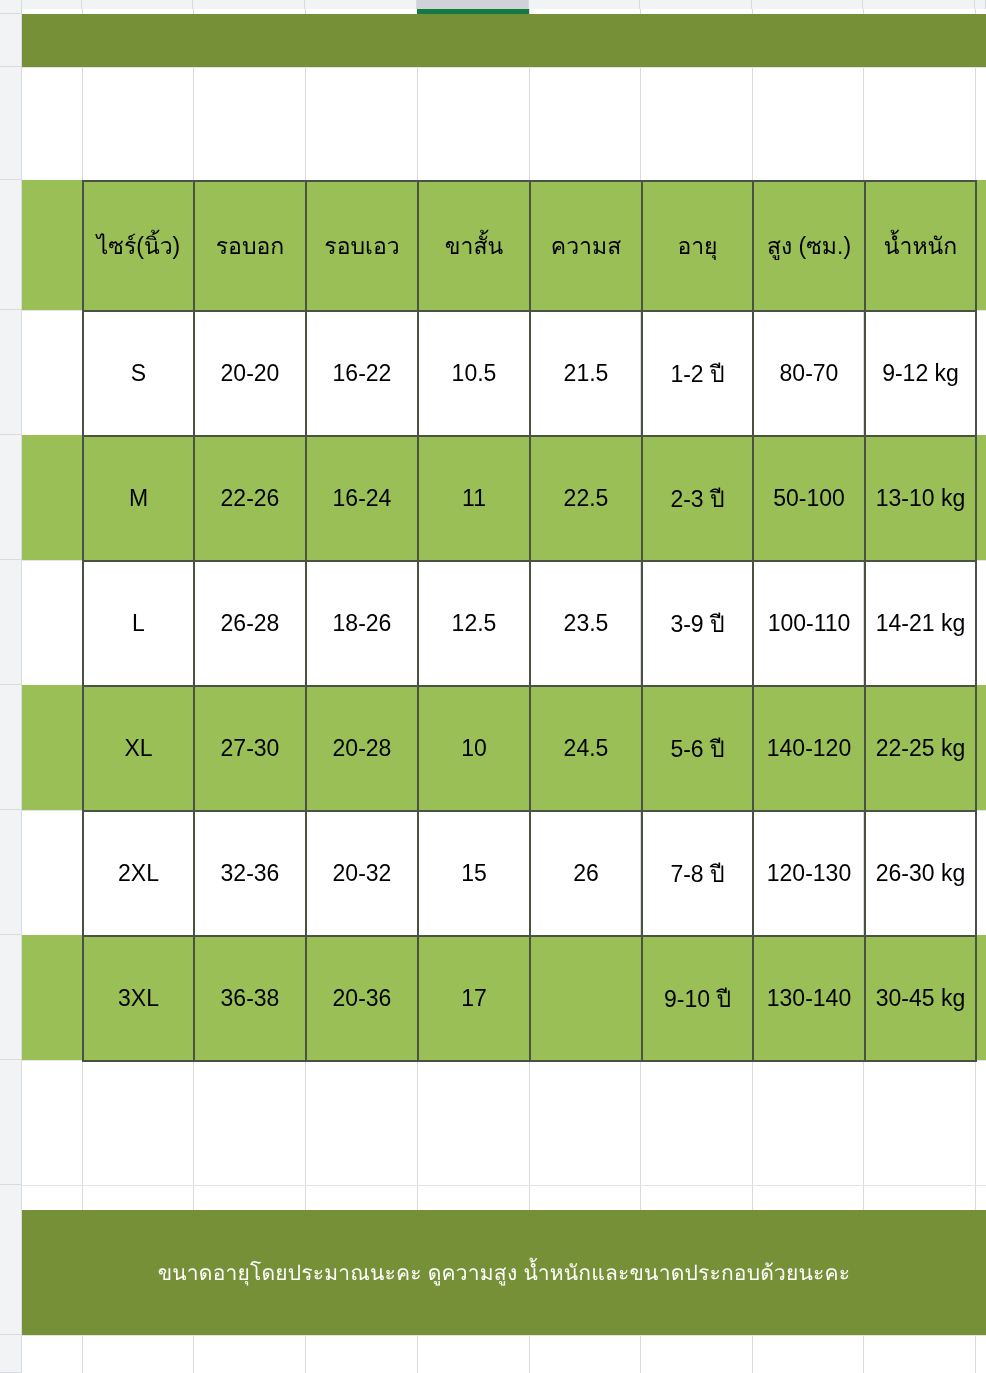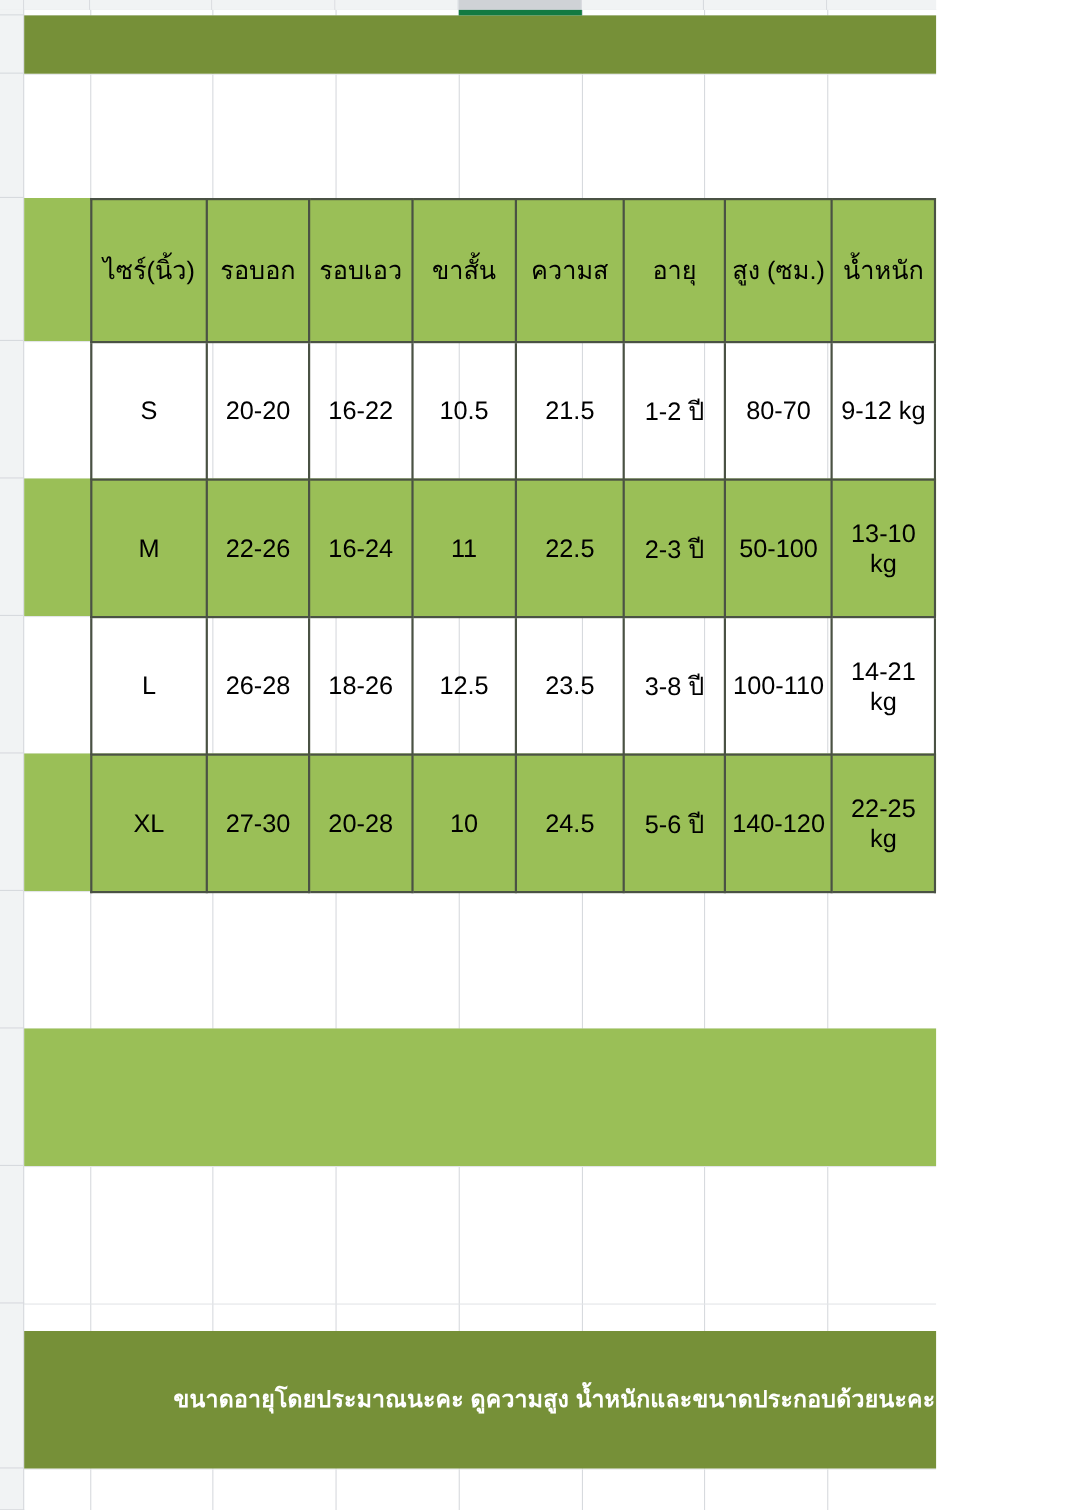--- a/index.html
+++ b/index.html
@@ -6,21 +6,21 @@
   html, body {
     margin: 0;
     padding: 0;
     background: #ffffff;
   }
   body {
     font-family: "Liberation Sans", "DejaVu Sans", sans-serif;
   }
   #sheet {
     position: relative;
-    width: 851px;
+    width: 986px;
     height: 1373px;
     overflow: hidden;
     background: #ffffff;
   }
 
   
   .gutter {
     position: absolute;
     left: 0;
     top: 0;
@@ -102,21 +102,21 @@
   .banner-bottom {
     left: 22px;
     top: 1210px;
     width: 964px;
     height: 125px;
     background: #769038;
   }
   .banner-bottom .banner-text {
     color: #ffffff;
     font-size: 21px;
-    font-weight: bold;
+    font-weight: normal;
     letter-spacing: 0.2px;
     text-align: center;
     line-height: 1.3;
   }
 
   
   .stripe {
     position: absolute;
     left: 22px;
     width: 964px;
@@ -271,34 +271,54 @@
         <td>2-3 ปี</td>
         <td>50-100</td>
         <td>13-10 kg</td>
       </tr>
       <tr>
         <td>L</td>
         <td>26-28</td>
         <td>18-26</td>
         <td>12.5</td>
         <td>23.5</td>
-        <td>3-8 ปี</td>
+        <td>3-9 ปี</td>
         <td>100-110</td>
         <td>14-21 kg</td>
       </tr>
       <tr>
         <td>XL</td>
         <td>27-30</td>
         <td>20-28</td>
         <td>10</td>
         <td>24.5</td>
         <td>5-6 ปี</td>
         <td>140-120</td>
         <td>22-25 kg</td>
       </tr>
+      <tr>
+        <td>2XL</td>
+        <td>32-36</td>
+        <td>20-32</td>
+        <td>15</td>
+        <td>26</td>
+        <td>7-8 ปี</td>
+        <td>120-130</td>
+        <td>26-30 kg</td>
+      </tr>
+      <tr>
+        <td>3XL</td>
+        <td>36-38</td>
+        <td>20-36</td>
+        <td>17</td>
+        <td></td>
+        <td>9-10 ปี</td>
+        <td>130-140</td>
+        <td>30-45 kg</td>
+      </tr>
     </tbody>
   </table>
 
   <div class="banner banner-bottom">
     <span class="banner-text">ขนาดอายุโดยประมาณนะคะ ดูความสูง น้ำหนักและขนาดประกอบด้วยนะคะ</span>
   </div>
 
 </div>
 
 </body></html>

